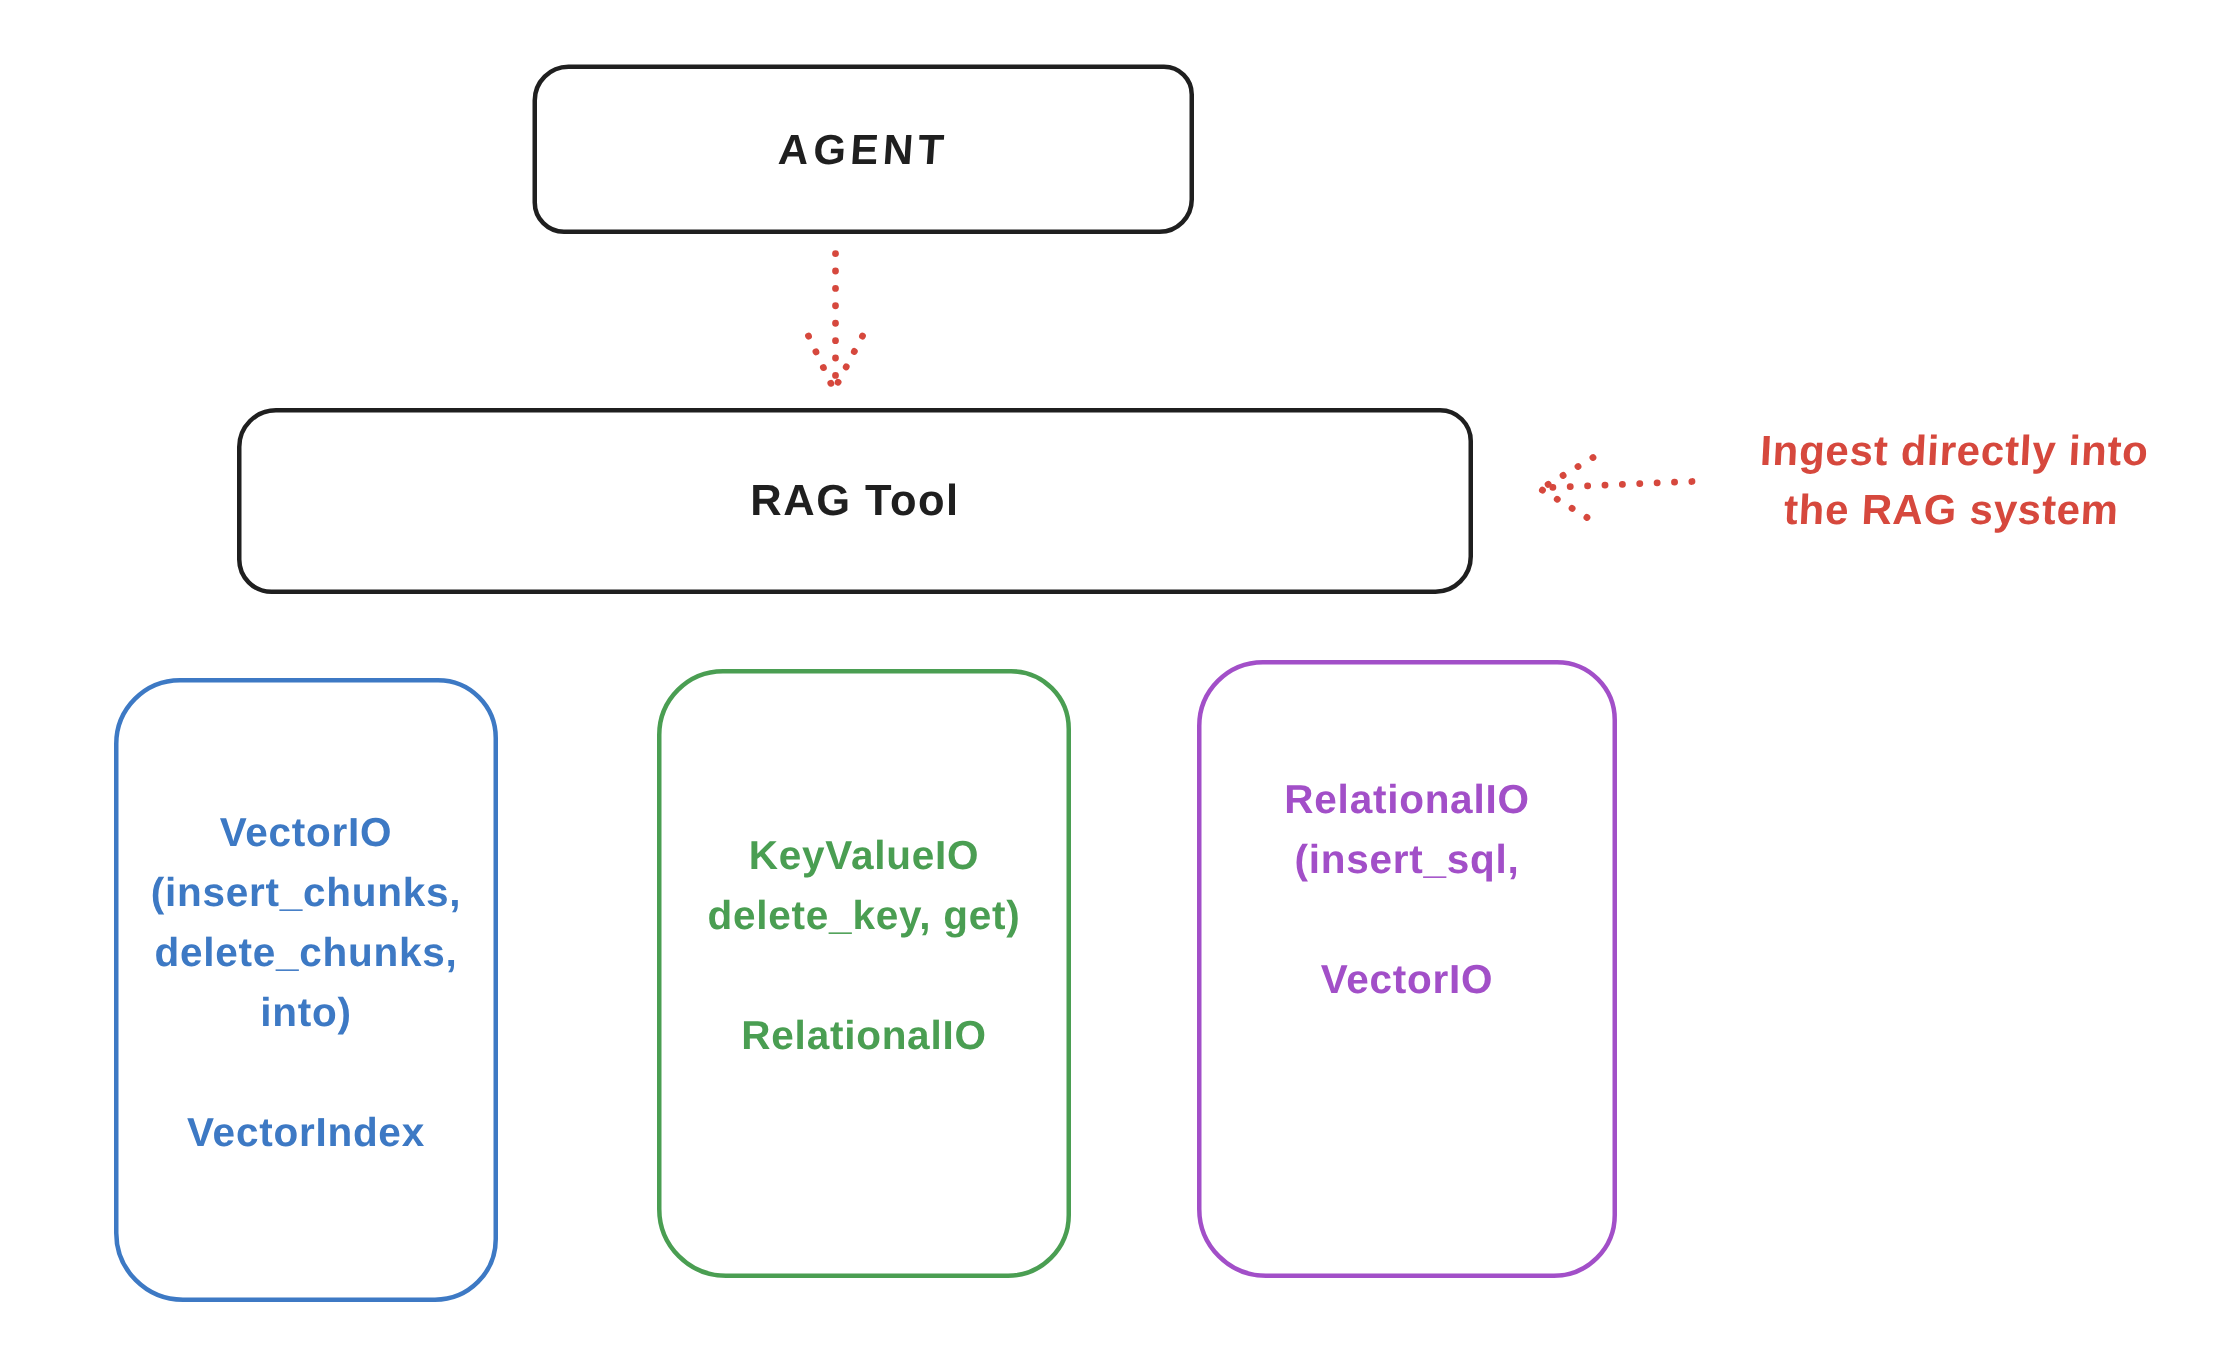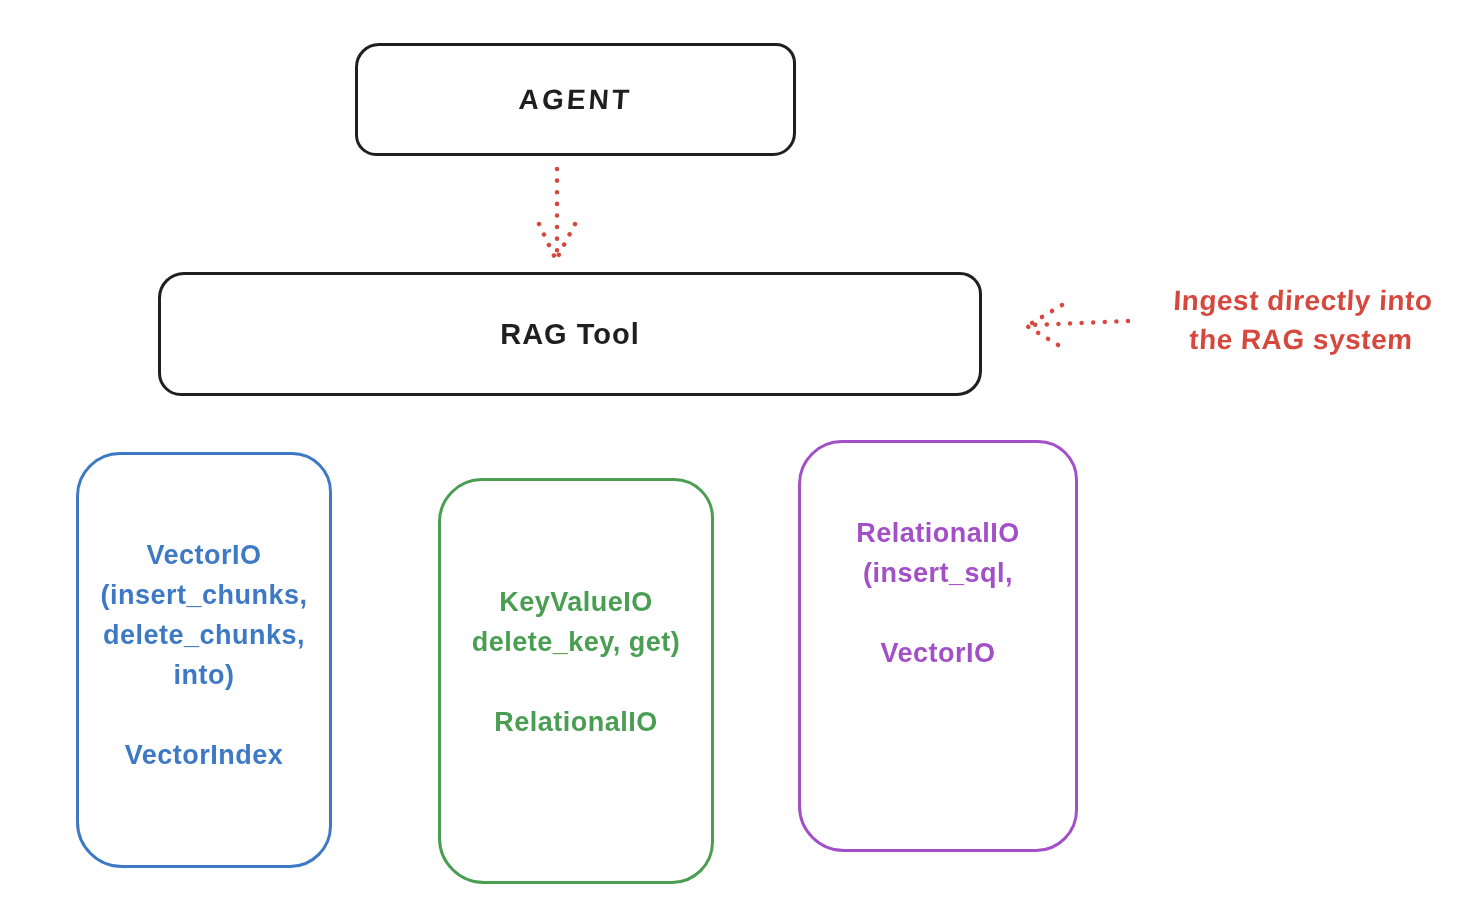--- a/index.html
+++ b/index.html
@@ -67,21 +67,20 @@
   }
   .vector-box {
     left: 76px; top: 452px;
     width: 256px; height: 416px;
     padding-top: 80px;
   }
   .keyvalue-box {
     left: 438px; top: 446px;
     width: 276px; height: 406px;
     padding-top: 101px;
-    margin-top: 32px;
   }
   .relational-box {
     left: 798px; top: 440px;
     width: 280px; height: 412px;
     padding-top: 70px;
   }
   .annotation {
     position: absolute;
     left: 1128px; top: 281px;
     width: 348px;

